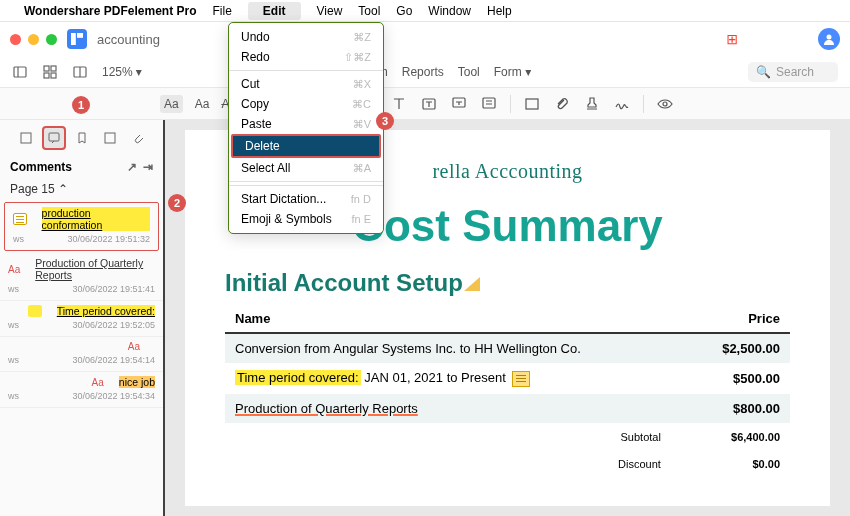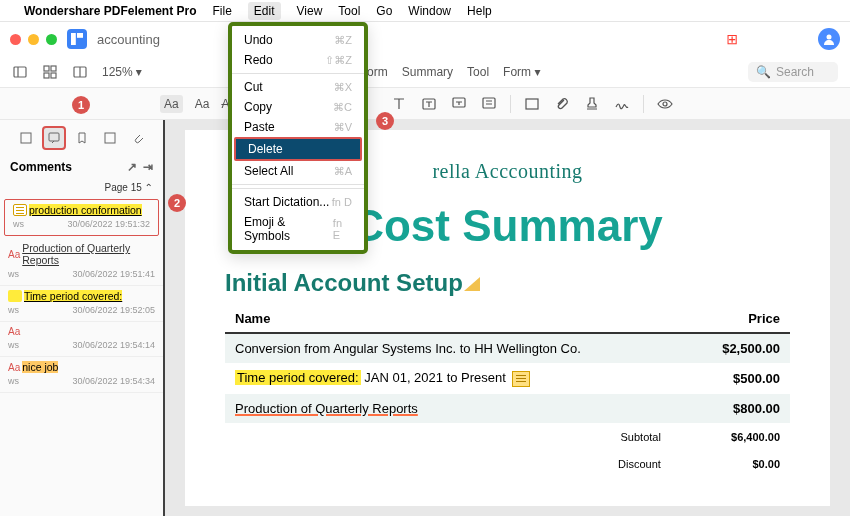--- a/index.html
+++ b/index.html
@@ -2,21 +2,21 @@
 <html><head>
 <meta charset="utf-8">
 <style>
 * { margin: 0; padding: 0; box-sizing: border-box; font-family: -apple-system, BlinkMacSystemFont, "Segoe UI", sans-serif; }
 body { background: #f5f5f5; width: 850px; height: 516px; overflow: hidden; position: relative; }
 
 .menubar { height: 22px; background: #fff; border-bottom: 1px solid #e5e5e5; display: flex; align-items: center; padding: 0 8px; font-size: 12px; gap: 16px; }
 .menubar .apple { font-size: 13px; }
 .menubar .appname { font-weight: 600; }
 .menubar .mitem { cursor: default; }
-.menubar .mitem.active { background: #e8e8e8; padding: 2px 6px; border-radius: 3px; }
+.menubar .mitem.active { background: #e8e8e8; padding: 2px 15px; border-radius: 3px; font-weight: bold; }
 
 .titlebar { height: 34px; background: #fff; display: flex; align-items: center; padding: 0 10px; gap: 10px; }
 .traffic { display: flex; gap: 7px; }
 .dot { width: 11px; height: 11px; border-radius: 50%; }
 .dot.red { background: #ff5f57; } .dot.yellow { background: #febc2e; } .dot.green { background: #28c840; }
 .app-icon { width: 20px; height: 20px; background: #3b82f6; border-radius: 4px; display: flex; align-items: center; justify-content: center; }
 .app-icon svg { width: 12px; height: 12px; fill: #fff; }
 .doc-title { font-size: 13px; color: #666; }
 .titlebar .spacer { flex: 1; }
 .grid-icon { color: #ff3b30; font-size: 14px; }
@@ -35,25 +35,25 @@
 .subtoolbar .ico { width: 18px; height: 18px; display: flex; align-items: center; justify-content: center; }
 
 .main { display: flex; height: calc(516px - 22px - 34px - 32px - 32px); }
 
 .sidebar { width: 165px; background: #fafafa; border-right: 2px solid #404040; display: flex; flex-direction: column; font-size: 11px; }
 .sidetabs { display: flex; gap: 4px; padding: 6px; justify-content: center; }
 .sidetabs .tb { width: 24px; height: 24px; border-radius: 4px; display: flex; align-items: center; justify-content: center; color: #666; }
 .sidetabs .tb.active { background: #e5e5e5; border: 2px solid #d9534f; border-radius: 4px; }
 .comments-hdr { display: flex; align-items: center; justify-content: space-between; padding: 4px 10px; font-size: 12px; font-weight: 600; }
 .comments-hdr .icons { display: flex; gap: 6px; color: #666; }
-.page-hdr { display: flex; justify-content: flex-end; padding: 4px 10px; font-size: 10px; color: #333; }
+.page-hdr { display: flex; justify-content: flex-start; padding: 4px 10px; font-size: 12px; color: #333; }
 .comment-list { flex: 1; overflow: hidden; }
 .comment-item { padding: 4px 8px 6px; border-bottom: 1px solid #eee; }
 .comment-item.hl { border: 1.5px solid #d9534f; margin: 2px 4px; border-radius: 2px; }
-.comment-item .row1 { display: flex; gap: 2px; align-items: center; }
+.comment-item .row1 { display: flex; gap: 15px; align-items: center; justify-content: flex-end; }
 .comment-item .badge { width: 14px; height: 12px; border-radius: 2px; }
 .badge.ybox { background: #fff; border: 1px solid #d4a000; position: relative; }
 .badge.ybox::after { content: ''; position: absolute; top: 2px; left: 2px; right: 2px; height: 1px; background: #d4a000; box-shadow: 0 3px 0 #d4a000, 0 6px 0 #d4a000; }
 .badge.yel { background: #ffeb3b; }
 .comment-item .text { font-size: 10.5px; }
 .comment-item .text.hl-y { background: #ffeb3b; text-decoration: underline; }
 .comment-item .text.und { text-decoration: underline; color: #333; }
 .comment-item .text.orange { background: #ffc966; }
 .comment-item .meta { display: flex; justify-content: space-between; font-size: 9px; color: #999; margin-top: 3px; }
 .comment-item .Aa-sm { font-size: 10px; color: #d9534f; }
@@ -70,21 +70,21 @@
 .tbl td { padding: 7px 10px; }
 .tbl td.right { text-align: right; font-weight: 600; }
 .tbl tr.alt td { background: #eef4f3; }
 .row-hl { background: #ffeb3b; padding: 0 2px; }
 .row-und { text-decoration: underline; text-decoration-color: #ff7043; text-decoration-thickness: 2px; }
 .note-icon { display: inline-block; width: 18px; height: 16px; background: #ffe082; border: 1px solid #d4a000; vertical-align: middle; margin-left: 6px; position: relative; }
 .note-icon::after { content: ''; position: absolute; top: 3px; left: 3px; right: 3px; height: 1px; background: #b08000; box-shadow: 0 3px 0 #b08000, 0 6px 0 #b08000; }
 .subtotal-row td { padding-top: 8px; font-size: 11px; }
 .subtotal-row .lbl { text-align: right; padding-right: 30px; }
 
-.dropdown { position: absolute; top: 22px; left: 228px; width: 140px; background: #fff; border: 4px solid #4d7c0f; border-radius: 5px; box-shadow: 0 4px 16px rgba(0,0,0,0.15); font-size: 12px; padding: 4px 0; z-index: 100; }
+.dropdown { position: absolute; top: 22px; left: 228px; width: 156px; background: #fff; border: 1px solid #4d7c0f; border-radius: 5px; box-shadow: 0 4px 16px rgba(0,0,0,0.15); font-size: 12px; padding: 4px 0; z-index: 100; }
 .dropdown .ditem { display: flex; justify-content: space-between; align-items: center; padding: 3px 12px; cursor: default; }
 .dropdown .ditem.sel { background: #0c4a6e; color: #fff; border: 2px solid #d9534f; margin: 0 2px; border-radius: 2px; }
 .dropdown .dsep { height: 1px; background: #e0e0e0; margin: 3px 0; }
 .dropdown .sc { color: #bbb; font-size: 11px; }
 .dropdown .arrow { font-size: 10px; color: #888; }
 
 .red-circle { position: absolute; width: 18px; height: 18px; border-radius: 50%; background: #d9534f; color: #fff; font-size: 11px; font-weight: 700; display: flex; align-items: center; justify-content: center; z-index: 200; }
 .c1 { top: 96px; left: 72px; }
 .c2 { top: 194px; left: 168px; }
 .c3 { top: 112px; left: 376px; }
@@ -191,21 +191,21 @@
         <rect x="1" y="2" width="12" height="10" rx="1"></rect>
         <line x1="7" y1="2" x2="7" y2="12"></line>
       </svg>
     </span>
   <span class="zoom">
       <span>125%</span>
       <span>▾</span>
     </span>
   <div style="width:190px"></div>
   <span class="tabitem">Form</span>
-  <span class="tabitem">Summary</span>
+  <span class="tabitem">Reports</span>
   <span class="tabitem">Tool</span>
   <span class="tabitem"><span>Form</span> <span>▾</span></span>
   <div class="search">
     <span>🔍</span>
     <span>Search</span>
   </div>
 </div>
 
 <div class="subtoolbar">
   <span class="Aa bg">Aa</span>

